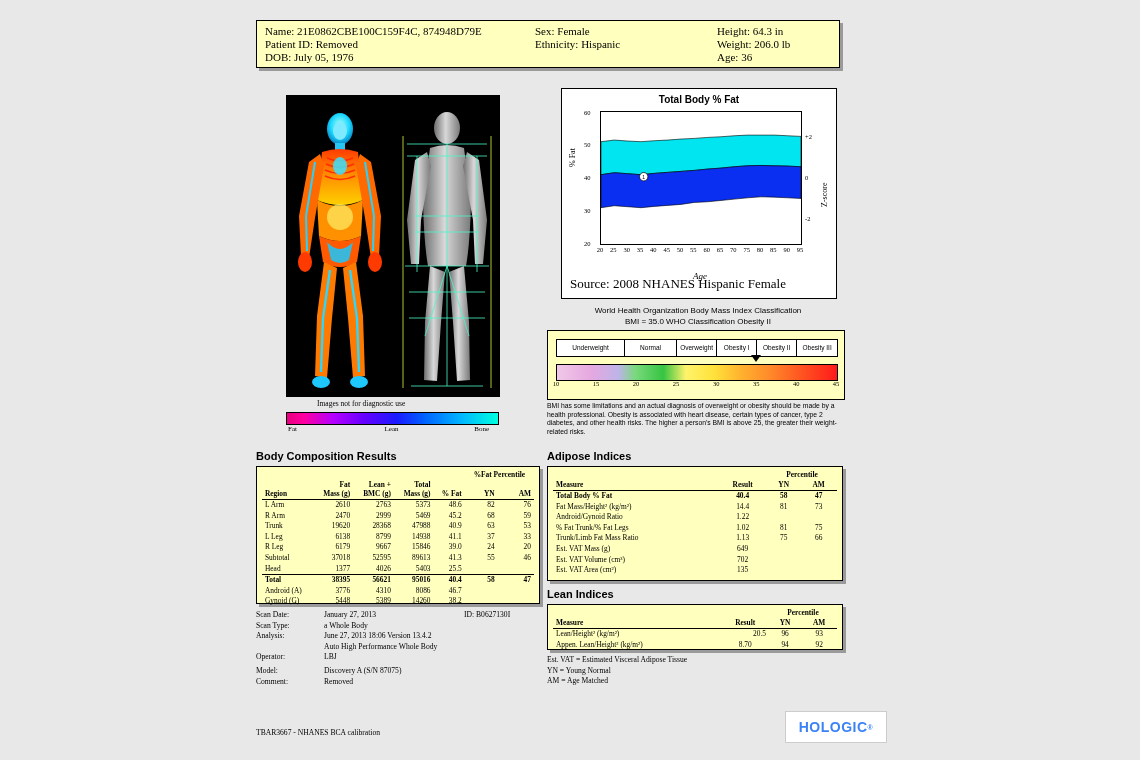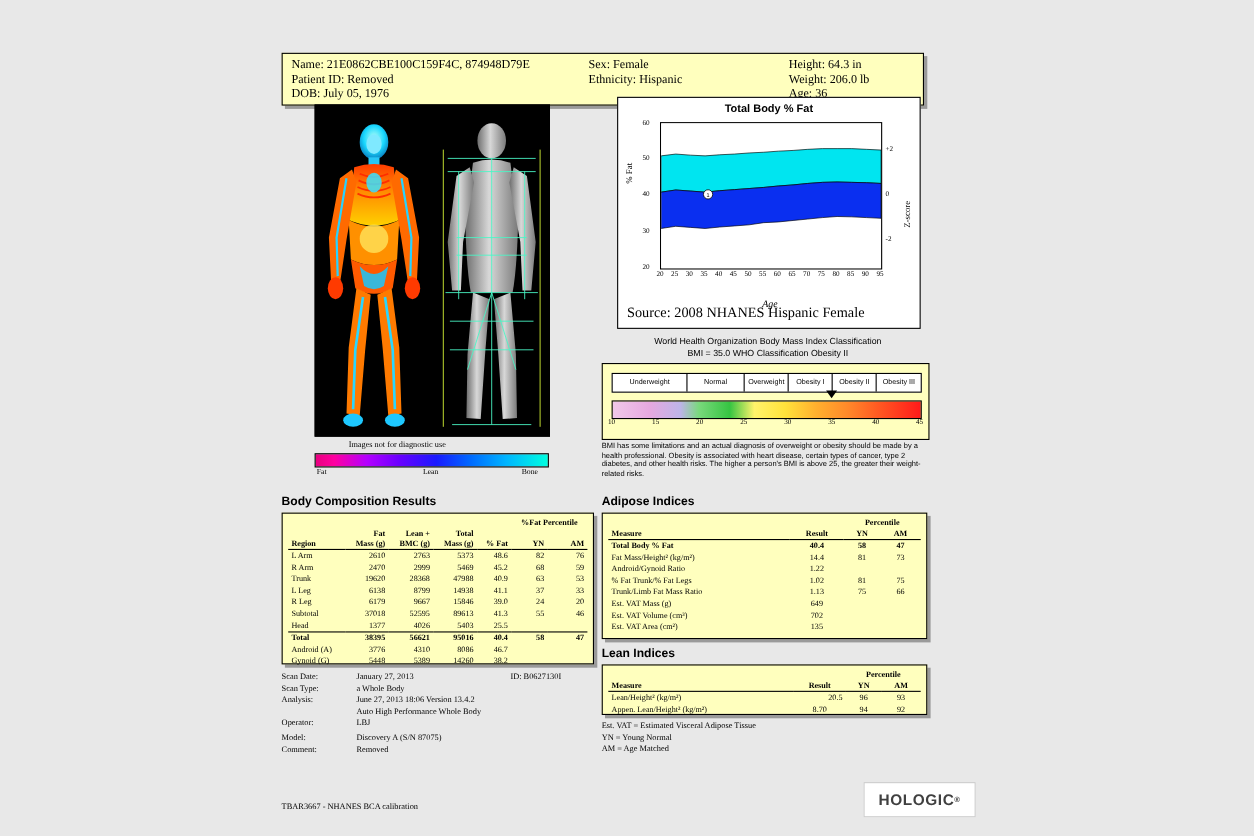--- a/index.html
+++ b/index.html
@@ -23,21 +23,20 @@
     top: 20px;
     width: 584px;
     height: 48px;
     background: #ffffbe;
     border: 1px solid #000;
     box-shadow: 3px 3px 0 #9a9a9a;
     font-size: 11px;
     color: #000;
     padding: 4px 4px 0 6px;
     box-sizing: border-box;
-    margin-top: 28px;
   }
   .ph-col { position: absolute; top: 4px; }
   .ph-col.c1 { left: 8px; }
   .ph-col.c2 { left: 278px; }
   .ph-col.c3 { left: 460px; }
   .ph-line { line-height: 13px; white-space: nowrap; }
 
   
   .scan-block {
     position: absolute;
@@ -255,21 +254,21 @@
     position: absolute; left: 785px; top: 711px;
     width: 100px; height: 30px;
     background: #fff;
     border: 1px solid #ccc;
   }
   .logo .txt {
     position: absolute; left: 0; top: 0; width: 100%; height: 100%;
     display: flex; align-items: center; justify-content: center;
     font-family: "Liberation Sans", sans-serif;
     font-weight: bold; font-size: 14px; letter-spacing: 0.5px;
-    color: #404040;
+    color: #3b82f6;
   }
   .logo .txt sup { font-size: 7px; vertical-align: super; }
 </style>
 </head>
 <body>
 
 <div id="page">
 
   <div class="patient-header">
     <div class="ph-col c1">

